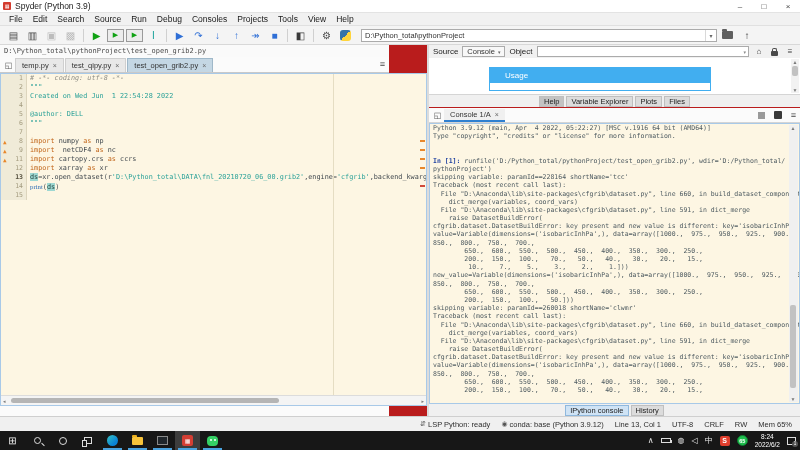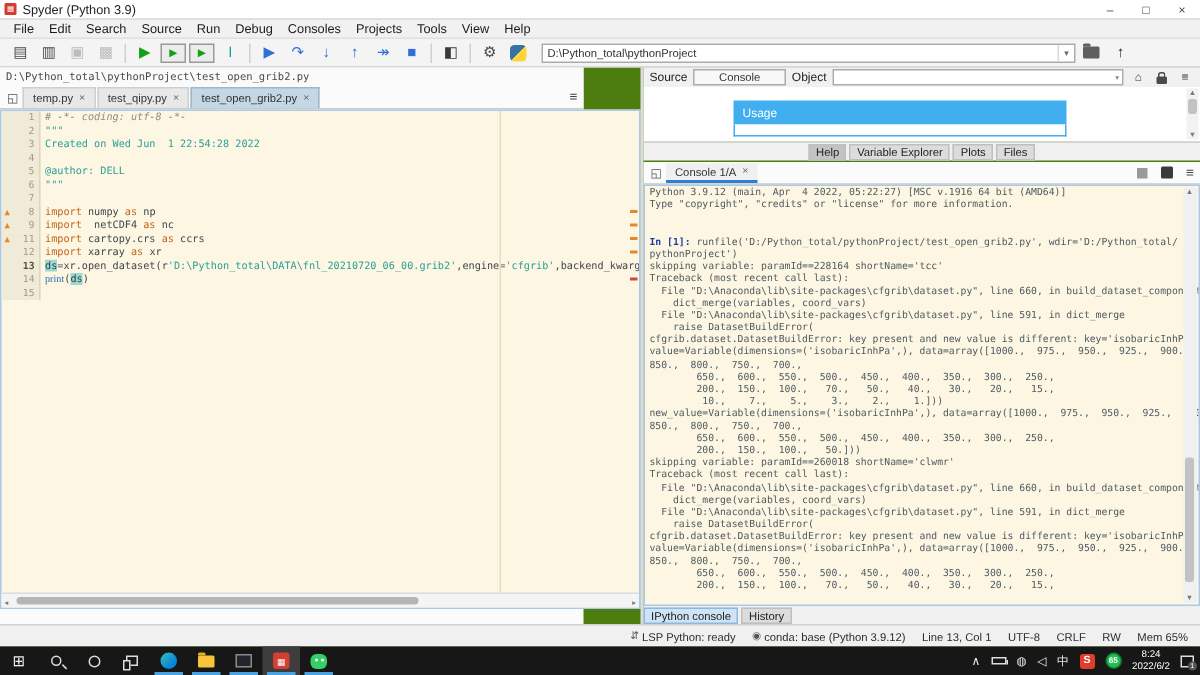--- a/index.html
+++ b/index.html
@@ -1,18 +1,18 @@
 <!DOCTYPE html>
 <html><head>
 <meta charset="utf-8">
 <style>
   * { margin:0; padding:0; box-sizing:border-box; }
   html,body { width:800px; height:450px; overflow:hidden; }
   body { font-family:"Liberation Sans",sans-serif; background:#f0f0f0; position:relative; }
-  #screen { position:absolute; inset:0; width:800px; height:450px; background:#4d7c0f; }
+  #screen { position:absolute; inset:0; width:800px; height:450px; background:#b91c1c; }
 
   
   #titlebar { position:absolute; left:0; top:0; width:800px; height:13px; background:#ffffff; display:flex; align-items:center; border-bottom:1px solid #e3e3e3; }
   .app-ico { width:8px; height:8px; margin:0 4px 0 3px; background:#d33b2e; border-radius:1px; display:inline-flex; align-items:center; justify-content:center; color:#fff; font-size:5px; line-height:5px; }
   #title-text { font-size:8.5px; color:#222; }
   #win-controls { margin-left:auto; display:flex; height:100%; }
   .win-btn { width:24px; height:100%; display:flex; align-items:center; justify-content:center; font-size:8px; color:#444; }
 
   
   #menubar { position:absolute; left:0; top:13px; width:800px; height:13px; background:#f1f1f1; display:flex; align-items:center; padding-left:4px; border-bottom:1px solid #e0e0e0; }
@@ -60,30 +60,30 @@
   .tk-bi  { color:#2e6fb7;font-family:Liberation Serif, serif; }
   .tk-hl  { background:#9ed8d2; color:#23443f; }
   .ann { position:absolute; width:5px; height:2px; right:1px; }
   #hscroll { position:absolute; left:0; bottom:0; width:100%; height:10px; background:#f4f4f4; border-top:1px solid #dcdcdc; }
   #hthumb { position:absolute; left:10px; top:2px; width:268px; height:5px; background:#b5b5b5; border-radius:3px; }
   .sb-arrow { position:absolute; font-size:5px; color:#7a7a7a; top:2px; }
 
   
   #helpbar { height:13px; background:#f1f1f1; display:flex; align-items:center; padding:0 4px; gap:4px; }
   .hb-label { font-size:8px; color:#222; }
-  .hb-combo { height:11px; border:1px solid #ababab; background:#f8f8f8; display:flex; align-items:center; font-size:7.5px; color:#333; padding:0 16px;flex-direction:column; }
+  .hb-combo { height:11px; border:1px solid #ababab; background:#f8f8f8; display:flex; align-items:center; font-size:7.5px; color:#333; padding:0 4px; }
   .hb-combo .combo-arrow { font-size:5px; color:#666; margin-left:3px; }
   #object-input { flex:1; height:11px; border:1px solid #ababab; background:#fff; display:flex; align-items:center; font-size:7.5px; padding-left:3px; color:#333; }
   #object-input .combo-arrow { margin-left:auto; font-size:5px; color:#888; padding-right:2px; }
   .hb-icon { font-size:8px; color:#3a3a3a; width:12px; text-align:center; }
   .lock { width:7px; height:5px; background:#4a4a4a; border-radius:1px; position:relative; margin:3px 2px 0 2px; }
   .lock::before { content:""; position:absolute; top:-3px; left:1px; width:3px; height:3px; border:1px solid #4a4a4a; border-bottom:none; border-radius:2px 2px 0 0; }
   #help-content { position:relative; height:37px; background:#ffffff; border-bottom:1px solid #d5d5d5; overflow:hidden; }
   #usage-box { position:absolute; left:60px; top:9px; width:222px; }
-  #usage-head { height:16px; background:#41aef0; color:#fff; font-size:8px; display:flex; align-items:center; padding-left:6px; }
+  #usage-head { height:16px; background:#41aef0; color:#fff; font-size:8px; display:flex; align-items:center; padding-left:16px; }
   #usage-body { height:8px; background:#fff; border:1px solid #41aef0; border-top:none; }
   .vscroll { position:absolute; right:1px; top:1px; bottom:1px; width:8px; background:#f2f2f2; }
   .vthumb { position:absolute; left:1px; width:6px; background:#c2c2c2; border-radius:2px; }
   .vs-arrow { position:absolute; left:1px; font-size:5px; color:#7a7a7a; width:6px; text-align:center; }
   #help-tabs { height:12px; background:#f0f0f0; display:flex; align-items:center; justify-content:center; gap:2px; }
   .pane-tab { height:11px; display:flex; align-items:center; padding:0 4px; font-size:7.5px; color:#222; background:#dcdcdc; border:1px solid #bfbfbf; }
   .pane-tab.active { background:#c3c3c3; }
 
   
   #console-sec { position:absolute; left:0; top:63px; width:371px; height:308px; }
@@ -91,21 +91,21 @@
   #console-tab { display:inline-flex; align-items:center; height:13px; padding:0 6px; font-size:7.5px; color:#333; background:#f0f0f0; border-bottom:2px solid #2f80d0; }
   #console-tab .x { margin-left:4px; color:#666; font-size:7px; }
   .ch-icons { position:absolute; right:4px; top:3px; display:flex; gap:9px; align-items:center; }
   .ch-sq { width:7px; height:7px; background:#9a9a9a; }
   .ch-eraser { width:8px; height:8px; background:#3a3a3a; border-radius:1px; }
   .ch-menu { font-size:9px; color:#444; line-height:8px; }
   #console-body { position:absolute; left:0; top:15px; width:371px; height:281px; background:#fdf6e3; border:1px solid #a8c9e8; overflow:hidden; }
   .cline { height:8.2px; font-family:"DejaVu Sans Mono",monospace; font-size:6.5px; line-height:8.2px; white-space:pre; color:#4d5a60; padding-left:3px; overflow:hidden; }
   .prompt { color:#1c3fa0; font-weight:bold; }
   #console-vscroll { position:absolute; right:1px; top:1px; bottom:1px; width:9px; background:#f0f0f0; }
-  #console-tabs { position:absolute; left:0; top:296px; width:371px; height:12px; background:#f0f0f0; display:flex; align-items:center; justify-content:flex-start; gap:2px; }
+  #console-tabs { position:absolute; left:0; top:296px; width:371px; height:12px; background:#f0f0f0; display:flex; align-items:center; justify-content:center; gap:2px; }
   .pane-tab.blue-active { background:#cfe3f5; border-color:#8fb8dd; }
 
   
   #statusbar { position:absolute; left:0; top:416px; width:800px; height:15px; background:#f0f0f0; border-top:1px solid #cfcfcf; display:flex; align-items:center; justify-content:flex-end; gap:11px; padding-right:8px; }
   .status-item { font-size:7.5px; color:#2e2e2e; display:flex; align-items:center; gap:2px; }
   .status-glyph { font-size:7px; color:#555; }
 
   
   #taskbar { position:absolute; left:0; top:431px; width:800px; height:19px; background:#171717; display:flex; align-items:stretch; }
   .tb-app { width:25px; display:flex; align-items:center; justify-content:center; position:relative; }

